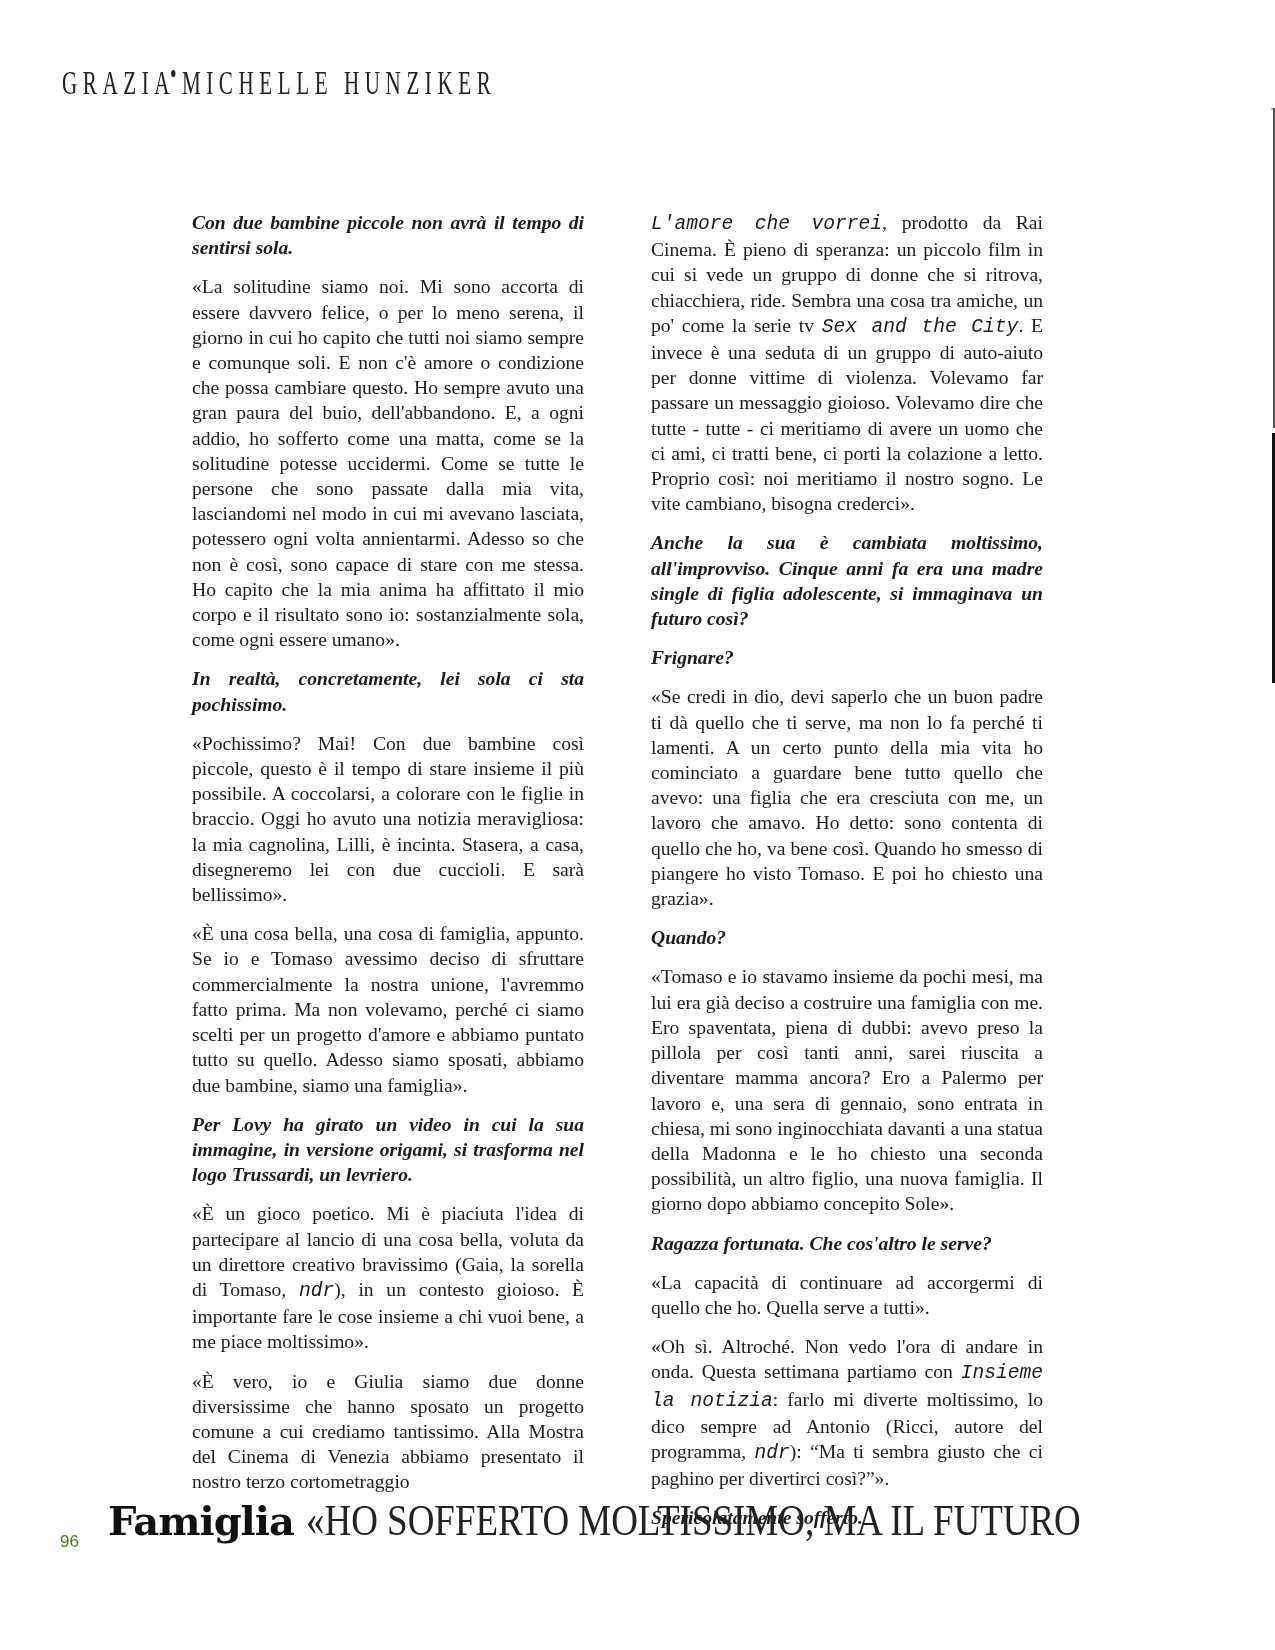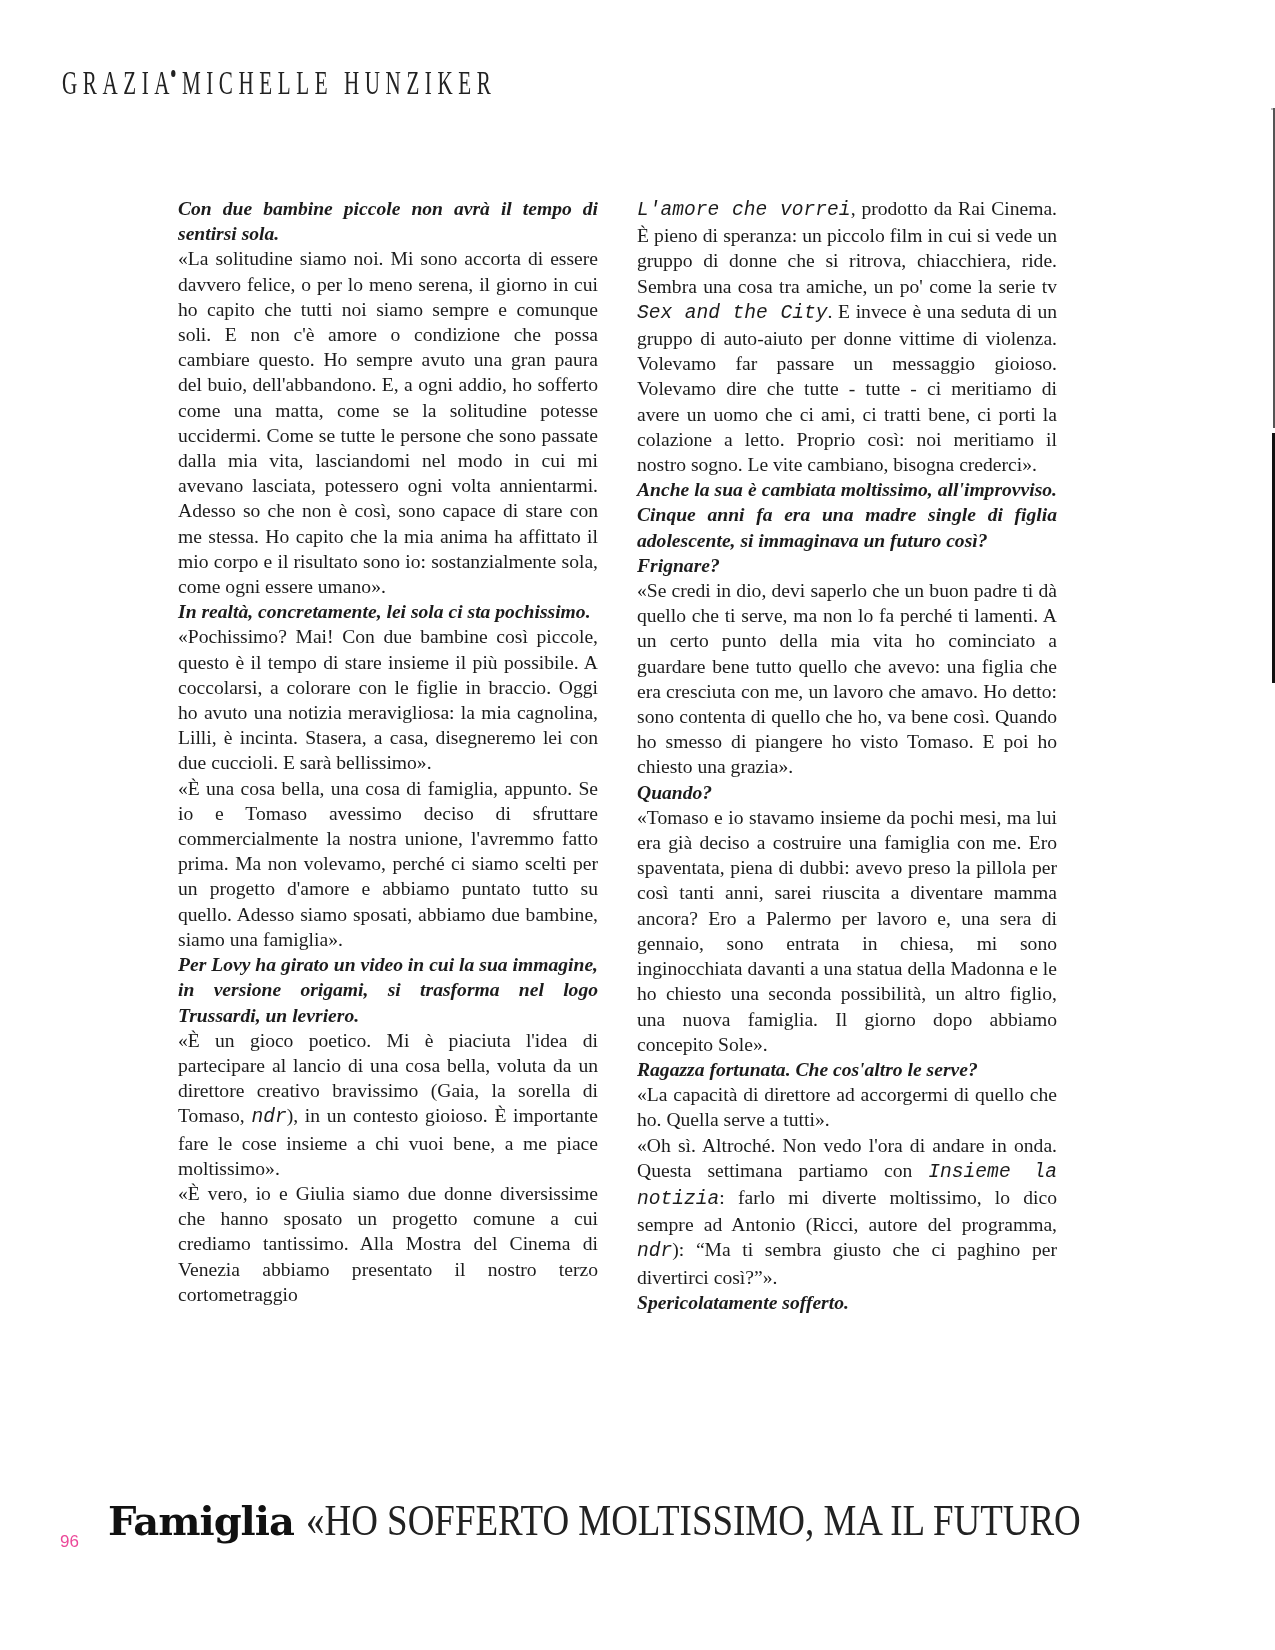--- a/index.html
+++ b/index.html
@@ -6,27 +6,27 @@
   body { width: 1275px; height: 1650px; position: relative; overflow: hidden; color: #1c1c1c; font-family: "Liberation Serif", "DejaVu Serif", serif; }
   .edge-line { position: absolute; right: 0; width: 4px; background: #2a2a2a; }
   .edge-a { top: 108px; height: 2px; background: #bbb; }
   .edge-b { top: 108px; height: 320px; width: 2px; background: #555; }
   .edge-c { top: 433px; height: 250px; width: 3px; background: #111; }
   .running-head { position: absolute; left: 62px; top: 64px; font-family: "Liberation Serif", serif; font-size: 34px; letter-spacing: 9px; transform: scaleX(0.62); transform-origin: left center; white-space: nowrap; color: #222; font-weight: normal; }
   .running-head .dot { display: inline-block; width: 7px; height: 7px; border-radius: 50%; background: #222; vertical-align: top; margin: 6px 10px 0 -6px; }
   .col { position: absolute; top: 196px; width: 420px; font-size: 19.6px; line-height: 25.2px; text-align: justify; }
   .col-left { left: 178px; }
   .col-right { left: 637px; }
-  .col p { margin: 0; }
+  .col p { margin: 14px; }
   .q { font-weight: bold; font-style: italic; }
   .a em { font-style: italic; font-family: Liberation Mono, monospace; }
   .footer-title { position: absolute; left: 60px; top: 1495px; white-space: nowrap; margin-left: 48px; }
   .footer-title .section { font-family: "DejaVu Serif", serif; font-weight: bold; font-size: 40px; letter-spacing: -1px; color: #111; }
   .footer-title .quote { font-family: "Liberation Serif", serif; font-size: 44px; color: #222; margin-left: 12px; display: inline-block; transform: scaleX(0.84); transform-origin: left center; }
-  .page-number { position: absolute; left: 60px; top: 1532px; font-family: "Liberation Sans", sans-serif; font-size: 17px; color: #ec4899; }
+  .page-number { position: absolute; left: 60px; top: 1532px; font-family: "Liberation Sans", sans-serif; font-size: 17px; color: #4d7c0f; }
 </style>
 </head>
 <body>
 
 <div class="edge-line edge-a"></div>
 <div class="edge-line edge-b"></div>
 <div class="edge-line edge-c"></div>
 
 <div class="running-head">
   <span>GRAZIA</span><span class="dot"></span><span>MICHELLE HUNZIKER</span>
@@ -43,21 +43,21 @@
     <p class="a">«È vero, io e Giulia siamo due donne diversissime che hanno sposato un progetto comune a cui crediamo tantissimo. Alla Mostra del Cinema di Venezia abbiamo presentato il nostro terzo cortometraggio</p>
   </div>
 <div class="col col-right" id="col-right">
     <p class="a"><em>L'amore che vorrei</em><span>, prodotto da Rai Cinema. È pieno di speranza: un piccolo film in cui si vede un gruppo di donne che si ritrova, chiacchiera, ride. Sembra una cosa tra amiche, un po' come la serie tv </span><em>Sex and the City</em><span>. E invece è una seduta di un gruppo di auto-aiuto per donne vittime di violenza. Volevamo far passare un messaggio gioioso. Volevamo dire che tutte - tutte - ci meritiamo di avere un uomo che ci ami, ci tratti bene, ci porti la colazione a letto. Proprio così: noi meritiamo il nostro sogno. Le vite cambiano, bisogna crederci».</span></p>
     <p class="q">Anche la sua è cambiata moltissimo, all'improvviso. Cinque anni fa era una madre single di figlia adolescente, si immaginava un futuro così?</p>
     <p class="q">Frignare?</p>
     <p class="a">«Se credi in dio, devi saperlo che un buon padre ti dà quello che ti serve, ma non lo fa perché ti lamenti. A un certo punto della mia vita ho cominciato a guardare bene tutto quello che avevo: una figlia che era cresciuta con me, un lavoro che amavo. Ho detto: sono contenta di quello che ho, va bene così. Quando ho smesso di piangere ho visto Tomaso. E poi ho chiesto una grazia».</p>
     <p class="q">Quando?</p>
     <p class="a">«Tomaso e io stavamo insieme da pochi mesi, ma lui era già deciso a costruire una famiglia con me. Ero spaventata, piena di dubbi: avevo preso la pillola per così tanti anni, sarei riuscita a diventare mamma ancora? Ero a Palermo per lavoro e, una sera di gennaio, sono entrata in chiesa, mi sono inginocchiata davanti a una statua della Madonna e le ho chiesto una seconda possibilità, un altro figlio, una nuova famiglia. Il giorno dopo abbiamo concepito Sole».</p>
     <p class="q">Ragazza fortunata. Che cos'altro le serve?</p>
-    <p class="a">«La capacità di direttore ad accorgermi di quello che ho. Quella serve a tutti».</p>
+    <p class="a">«La capacità di continuare ad accorgermi di quello che ho. Quella serve a tutti».</p>
     <p class="a"><span>«Oh sì. Altroché. Non vedo l'ora di andare in onda. Questa settimana partiamo con </span><em>Insieme la notizia</em><span>: farlo mi diverte moltissimo, lo dico sempre ad Antonio (Ricci, autore del programma, </span><em>ndr</em><span>): “Ma ti sembra giusto che ci paghino per divertirci così?”».</span></p>
     <p class="q">Spericolatamente sofferto.</p>
   </div>
 
 <div class="footer-title">
   <span class="section">Famiglia</span><span class="quote">«HO SOFFERTO MOLTISSIMO, MA IL  FUTURO</span>
 </div>
 
 <div class="page-number">96</div>
 

